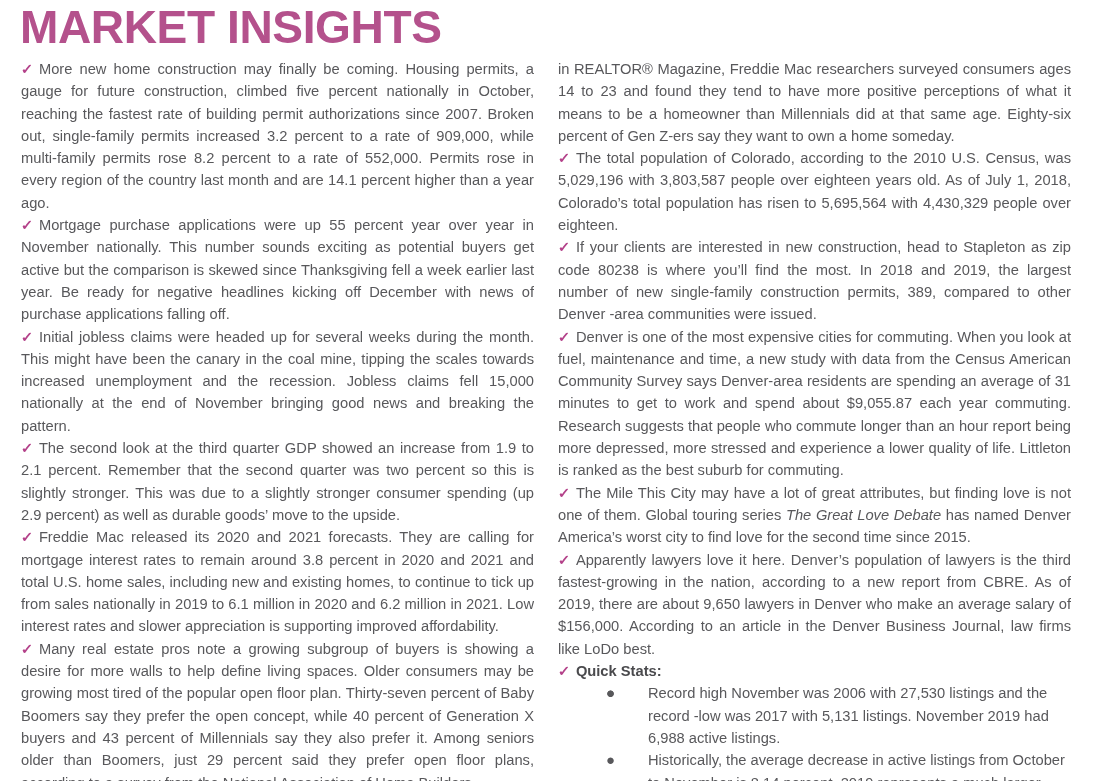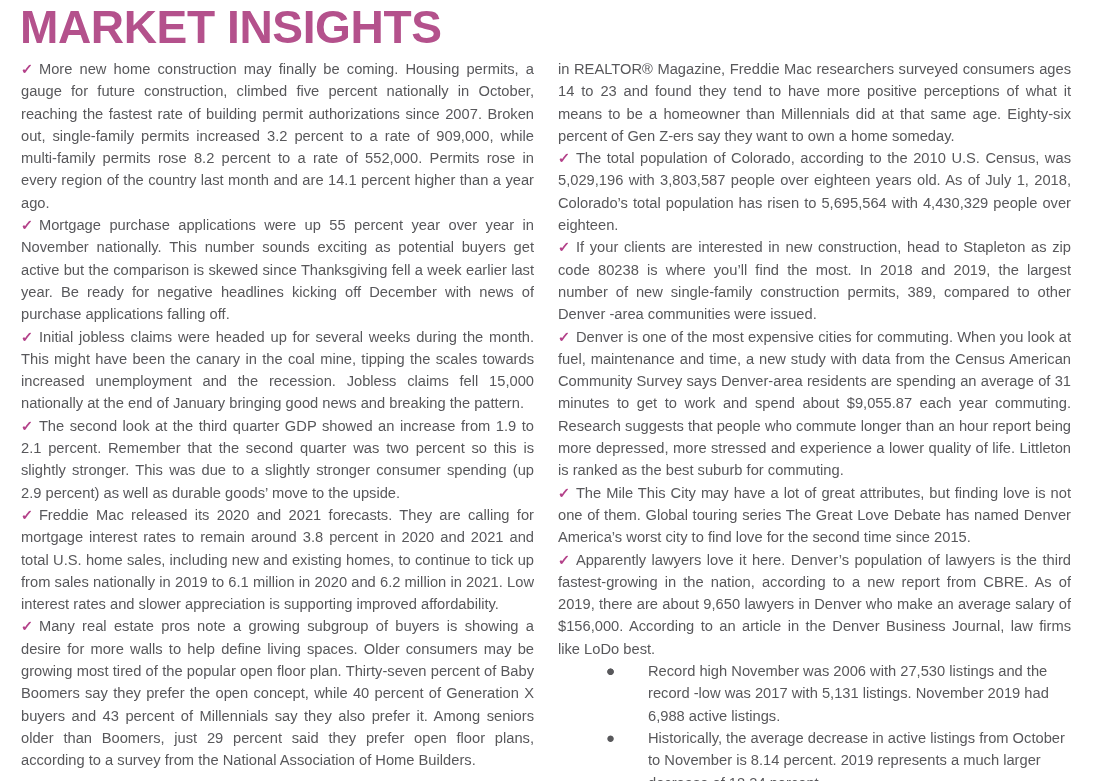--- a/index.html
+++ b/index.html
@@ -90,20 +90,21 @@
     font-size: 14.2px;
     display: inline-block;
     margin-right: 6px;
     transform: scale(1.05, 1);
   }
   .bold-lead {
     font-weight: bold;
     color: #4a4a4d;
   }
   .ital {
+    font-style: italic;
   }
 
   
   .sublist {
     margin: 0;
     padding: 0;
     list-style: none;
   }
   .sublist li {
     position: relative;
@@ -133,21 +134,21 @@
   </div>
 
   <div class="columns">
 
     <div class="column column-left">
 
       <p class="para"><span class="check">✓</span><span>More new home construction may finally be coming. Housing permits, a gauge for future construction, climbed five percent nationally in October, reaching the fastest rate of building permit authorizations since 2007. Broken out, single-family permits increased 3.2 percent to a rate of 909,000, while multi-family permits rose 8.2 percent to a rate of 552,000. Permits rose in every region of the country last month and are 14.1 percent higher than a year ago.</span></p>
 
       <p class="para"><span class="check">✓</span><span>Mortgage purchase applications were up 55 percent year over year in November nationally. This number sounds exciting as potential buyers get active but the comparison is skewed since Thanksgiving fell a week earlier last year. Be ready for negative headlines kicking off December with news of purchase applications falling off.</span></p>
 
-      <p class="para"><span class="check">✓</span><span>Initial jobless claims were headed up for several weeks during the month. This might have been the canary in the coal mine, tipping the scales towards increased unemployment and the recession. Jobless claims fell 15,000 nationally at the end of January bringing good news and breaking the pattern.</span></p>
+      <p class="para"><span class="check">✓</span><span>Initial jobless claims were headed up for several weeks during the month. This might have been the canary in the coal mine, tipping the scales towards increased unemployment and the recession. Jobless claims fell 15,000 nationally at the end of November bringing good news and breaking the pattern.</span></p>
 
       <p class="para"><span class="check">✓</span><span>The second look at the third quarter GDP showed an increase from 1.9 to 2.1 percent. Remember that the second quarter was two percent so this is slightly stronger. This was due to a slightly stronger consumer spending (up 2.9 percent) as well as durable goods’ move to the upside.</span></p>
 
       <p class="para"><span class="check">✓</span><span>Freddie Mac released its 2020 and 2021 forecasts. They are calling for mortgage interest rates to remain around 3.8 percent in 2020 and 2021 and total U.S. home sales, including new and existing homes, to continue to tick up from sales nationally in 2019 to 6.1 million in 2020 and 6.2 million in 2021. Low interest rates and slower appreciation is supporting improved affordability.</span></p>
 
       <p class="para"><span class="check">✓</span><span>Many real estate pros note a growing subgroup of buyers is showing a desire for more walls to help define living spaces. Older consumers may be growing most tired of the popular open floor plan. Thirty-seven percent of Baby Boomers say they prefer the open concept, while 40 percent of Generation X buyers and 43 percent of Millennials say they also prefer it. Among seniors older than Boomers, just 29 percent said they prefer open floor plans, according to a survey from the National Association of Home Builders.</span></p>
 
     </div>
 
     <div class="column column-right">
@@ -157,20 +158,21 @@
       <p class="para"><span class="check">✓</span><span>The total population of Colorado, according to the 2010 U.S. Census, was 5,029,196 with 3,803,587 people over eighteen years old. As of July 1, 2018, Colorado’s total population has risen to 5,695,564 with 4,430,329 people over eighteen.</span></p>
 
       <p class="para"><span class="check">✓</span><span>If your clients are interested in new construction, head to Stapleton as zip code 80238 is where you’ll find the most. In 2018 and 2019, the largest number of new single-family construction permits, 389, compared to other Denver -area communities were issued.</span></p>
 
       <p class="para"><span class="check">✓</span><span>Denver is one of the most expensive cities for commuting. When you look at fuel, maintenance and time, a new study with data from the Census American Community Survey says Denver-area residents are spending an average of 31 minutes to get to work and spend about $9,055.87 each year commuting. Research suggests that people who commute longer than an hour report being more depressed, more stressed and experience a lower quality of life. Littleton is ranked as the best suburb for commuting.</span></p>
 
       <p class="para"><span class="check">✓</span><span>The Mile This City may have a lot of great attributes, but finding love is not one of them. Global touring series </span><span class="ital">The Great Love Debate</span><span> has named Denver America’s worst city to find love for the second time since 2015.</span></p>
 
       <p class="para"><span class="check">✓</span><span>Apparently lawyers love it here. Denver’s population of lawyers is the third fastest-growing in the nation, according to a new report from CBRE. As of 2019, there are about 9,650 lawyers in Denver who make an average salary of $156,000. According to an article in the Denver Business Journal, law firms like LoDo best.</span></p>
 
+      <p class="para no-bullet"><span class="check">✓</span><span class="bold-lead">Quick Stats:</span></p>
 
       <ul class="sublist">
         <li><span class="dot">●</span></li>
         <li><span class="dot">●</span><span>Record high November was 2006 with 27,530 listings and the record -low was 2017 with 5,131 listings. November 2019 had 6,988 active listings.</span></li>
         <li><span class="dot">●</span><span>Historically, the average decrease in active listings from October to November is 8.14 percent. 2019 represents a much larger decrease of 18.34 percent.</span></li>
       </ul>
 
     </div>
 
   </div>

